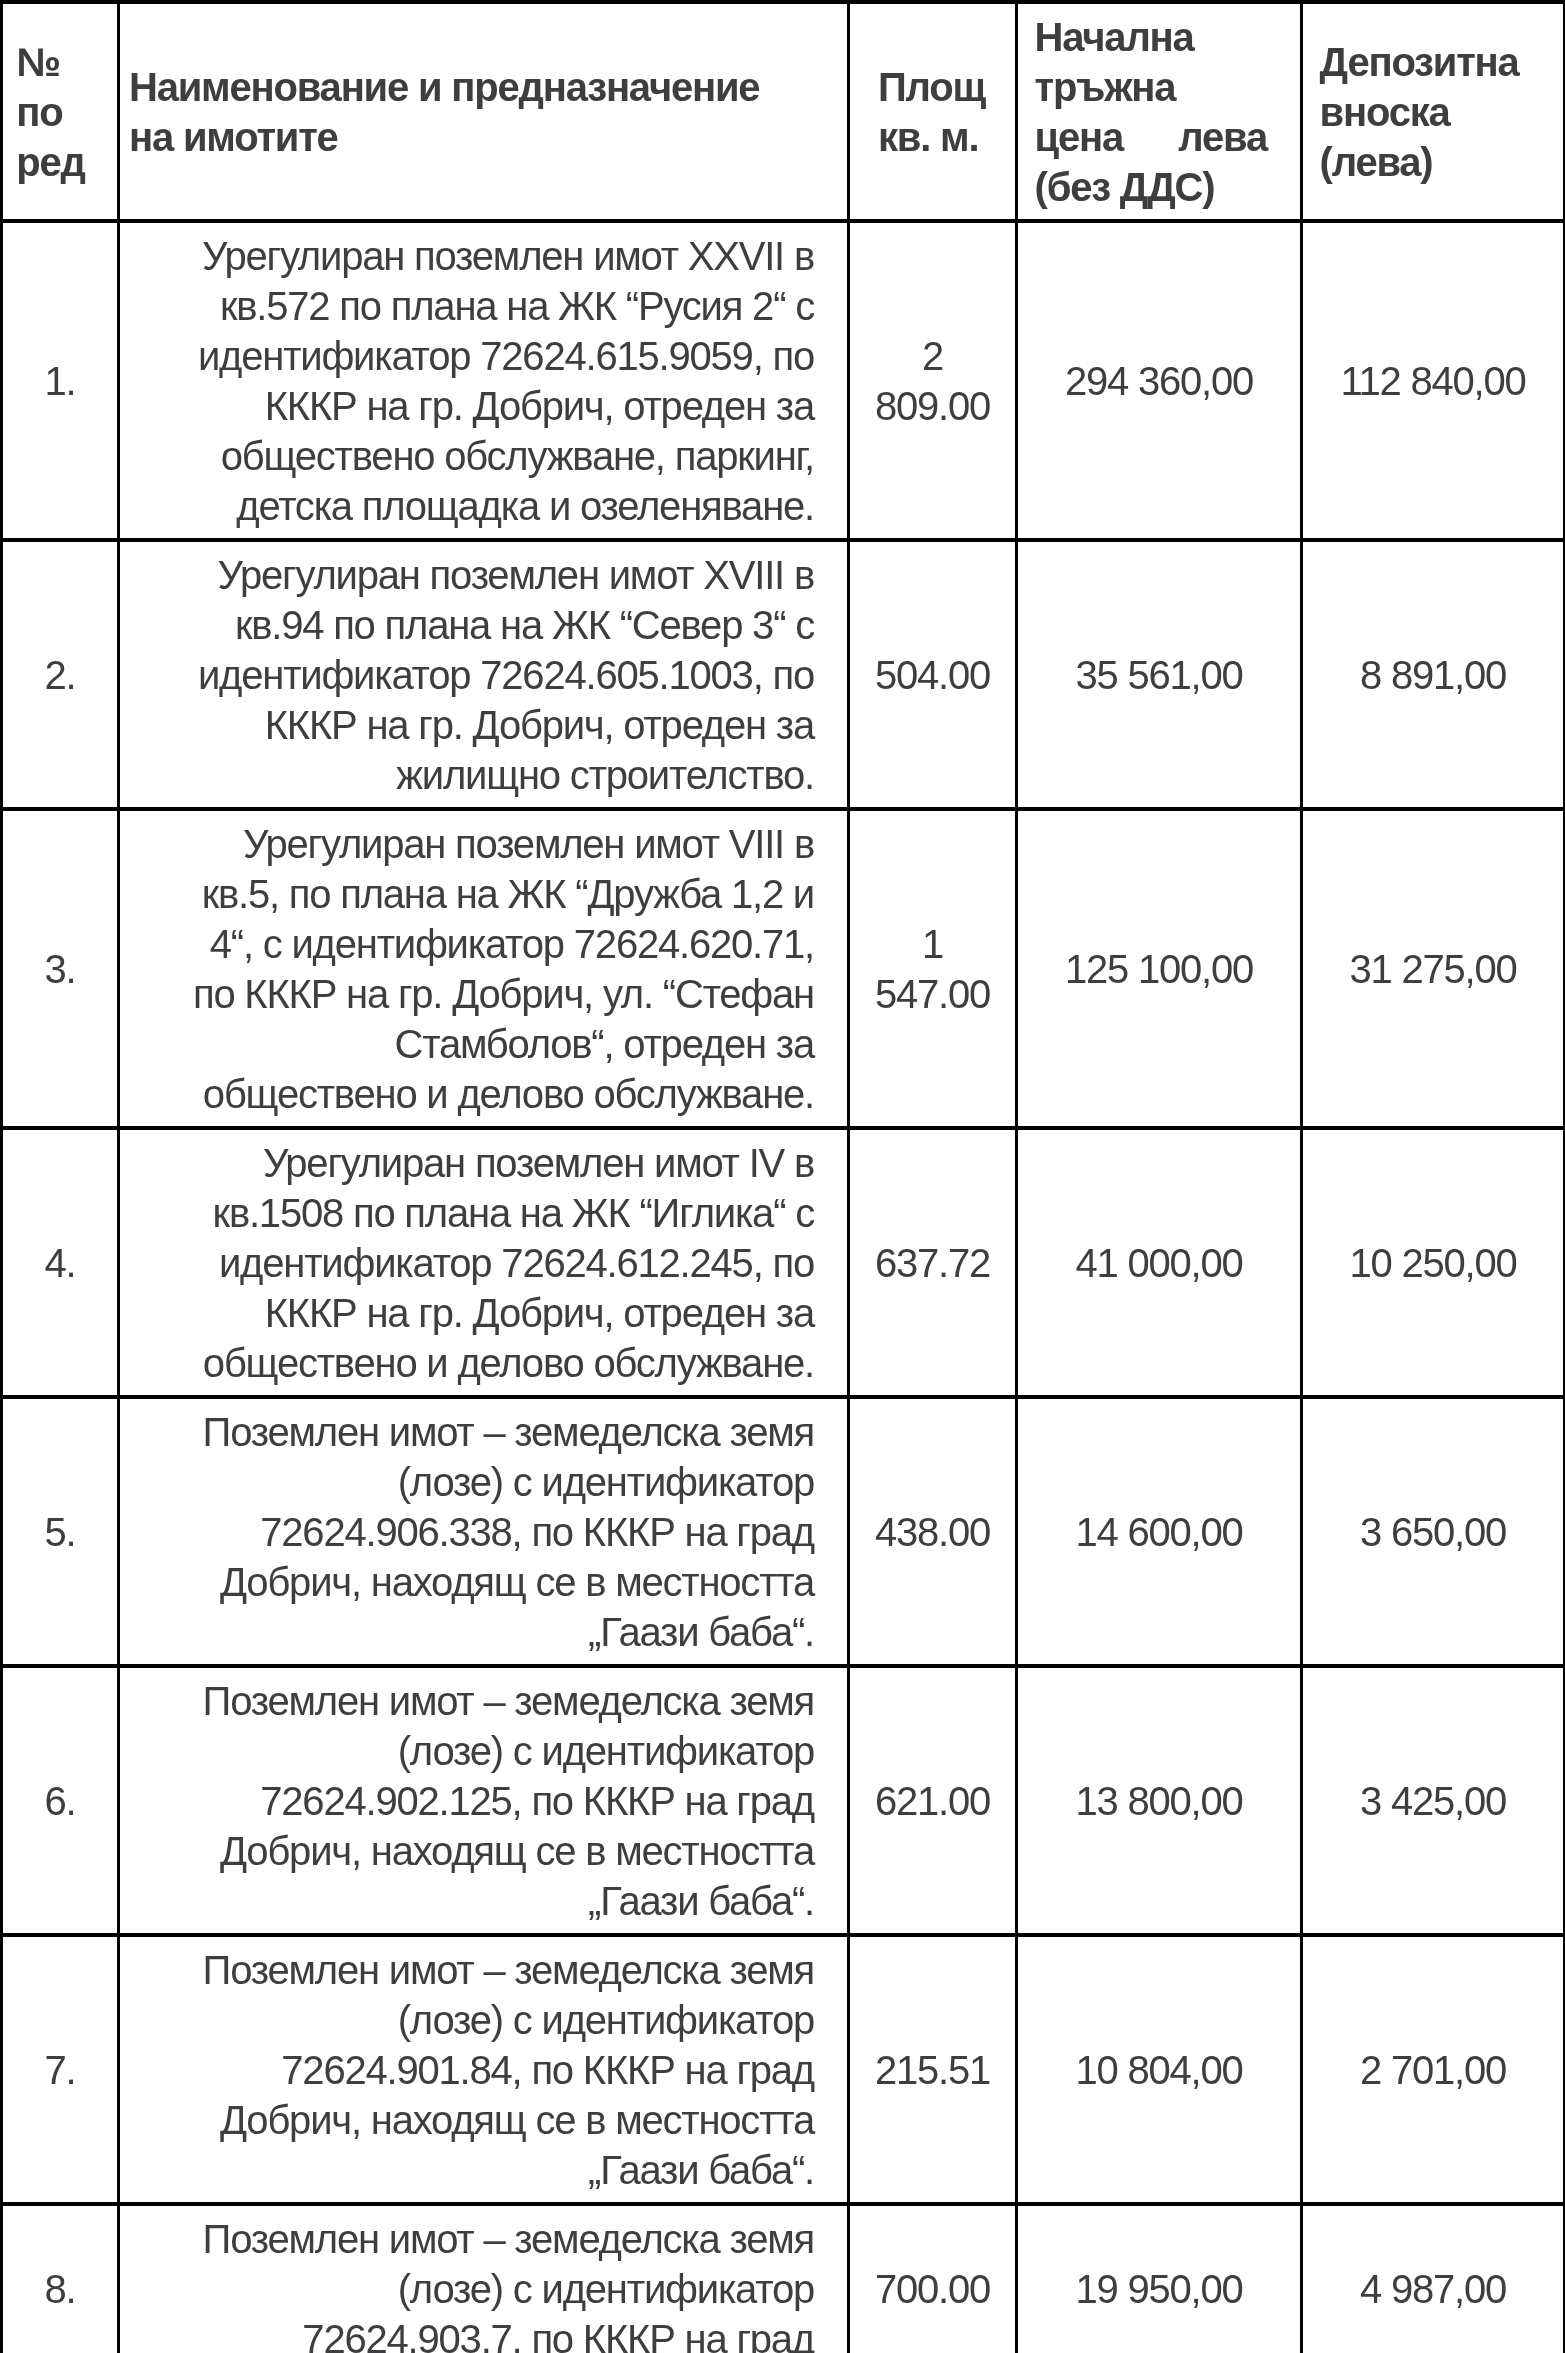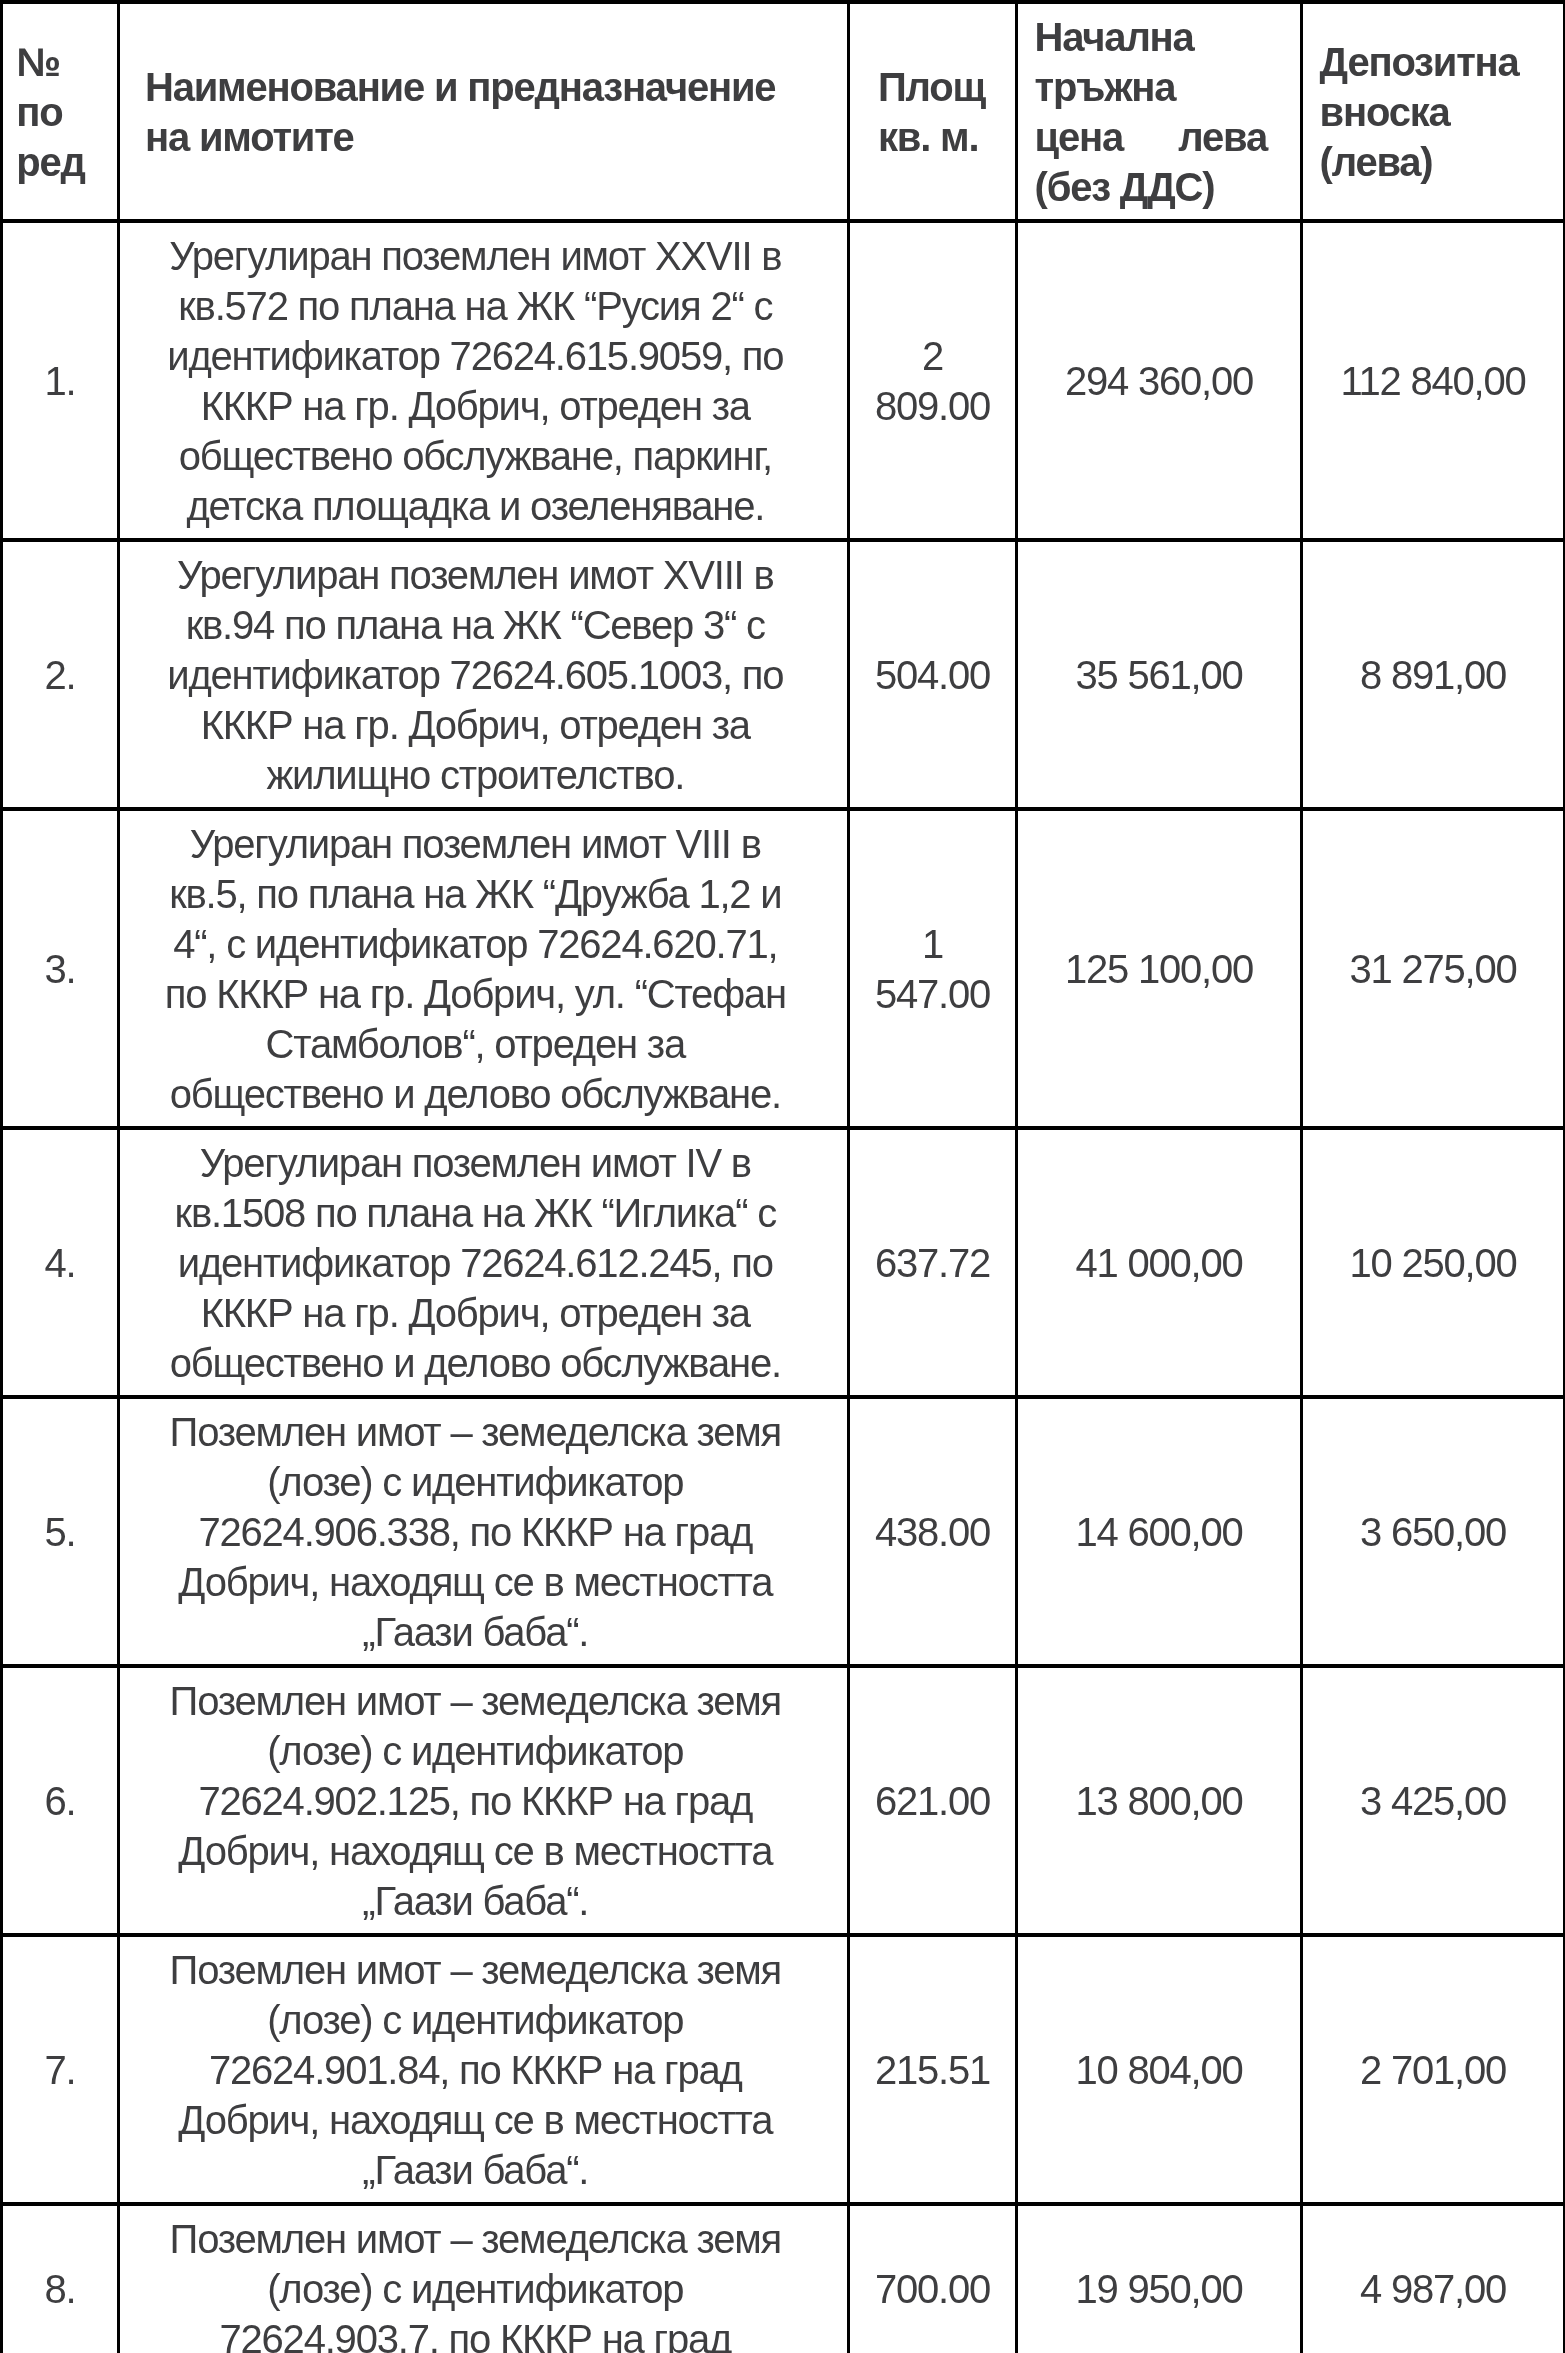--- a/index.html
+++ b/index.html
@@ -39,30 +39,30 @@
     padding: 7.5px 6.6px;
     white-space: pre-line;
     overflow: hidden;
     color: var(--text);
   }
   th {
     font-weight: bold;
     text-align: left;
     padding: 7.5px 11.6px 7.5px 13.3px;
   }
-  th.c-name { padding-left: 25px; padding-right: 50px; }
+  th.c-name { padding-left: 9px; padding-right: 50px; }
   th.c-area { padding-left: 28px; }
   th.c-price {
     white-space: normal;          
     text-align: justify;
     padding: 7.5px 33px 7.5px 16.6px;
   }
   th.c-deposit { padding-left: 16.6px; padding-right: 36px; }
   td.td-name {
-    text-align: center;
+    text-align: right;
     padding: 7.5px 33px 7.5px 16.6px;
   }
   td.td-num, td.td-area, td.td-price, td.td-deposit {
     text-align: center;
     padding: 7.5px 3.3px;
   }
 </style>
 </head>
 <body>
 

